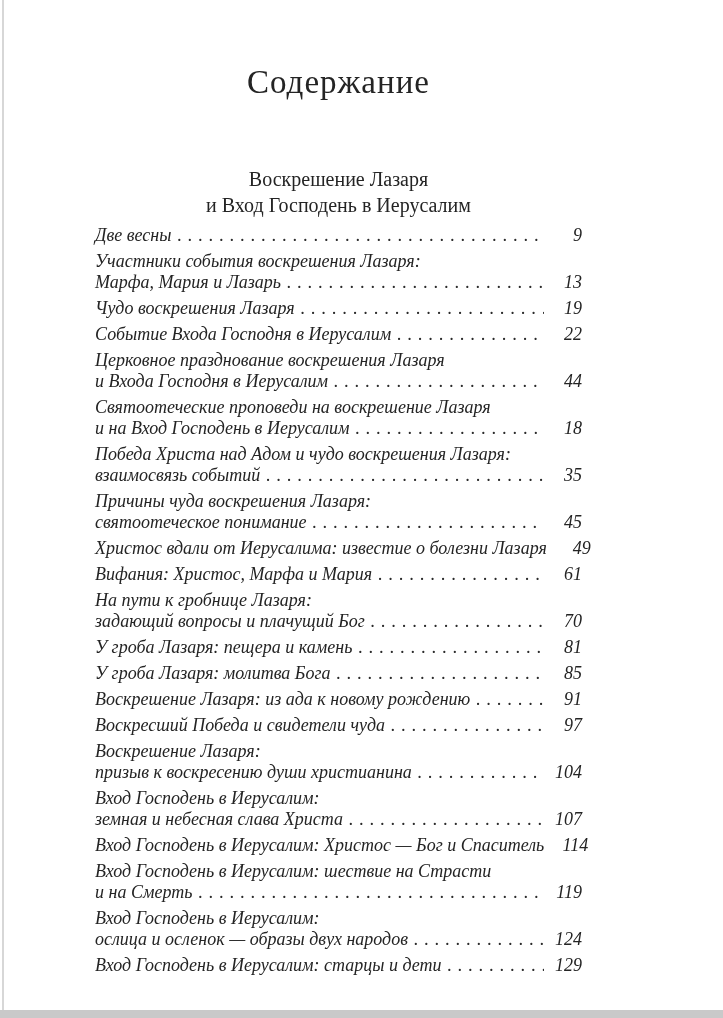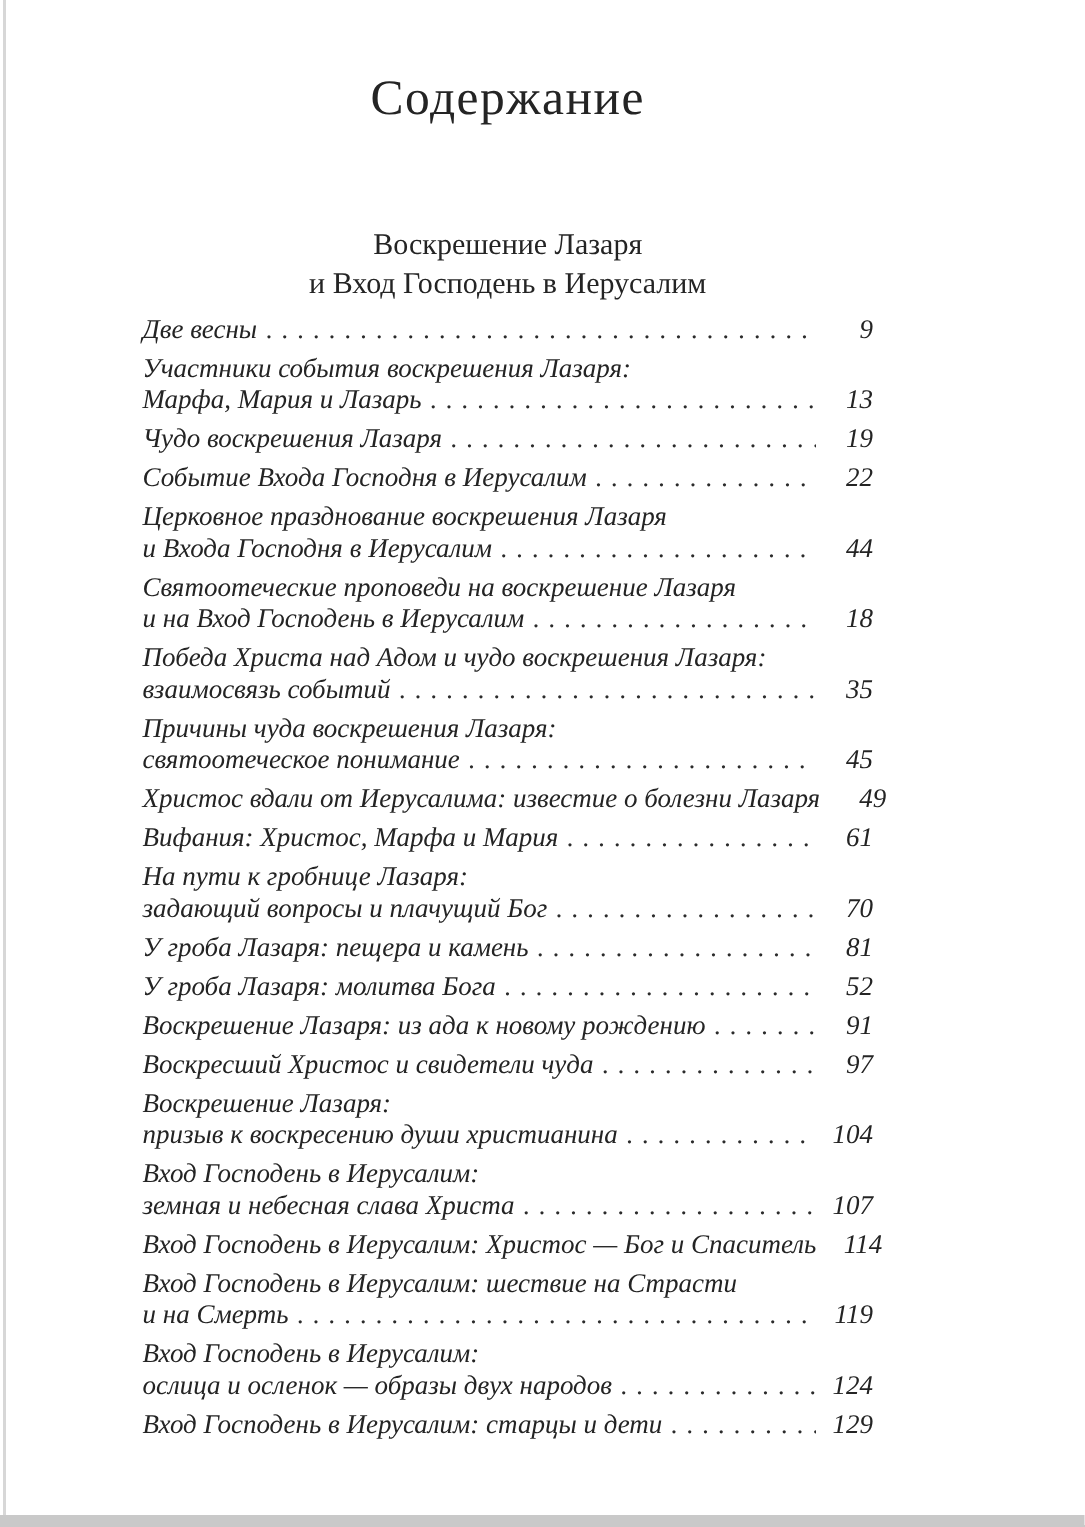--- a/index.html
+++ b/index.html
@@ -32,21 +32,21 @@
     background: #c9c9c9;
   }
   .content {
     position: absolute;
     left: 95px;
     top: 0;
     width: 487px;
   }
   .page-title {
     margin: 0;
-    padding-top: 44px;
+    padding-top: 60px;
     font-size: 33px;
     font-weight: normal;
     letter-spacing: 1px;
     line-height: 44px;
     text-align: center;
     color: #242424;
   }
   .section-heading {
     margin-top: 62px;
     font-size: 20px;
@@ -189,33 +189,33 @@
         <div class="toc-line last">
           <span class="t">У гроба Лазаря: пещера и камень</span>
           <span class="leader"></span>
           <span class="page-num">81</span>
         </div>
       </div>
       <div class="toc-entry">
         <div class="toc-line last">
           <span class="t">У гроба Лазаря: молитва Бога</span>
           <span class="leader"></span>
-          <span class="page-num">52</span>
+          <span class="page-num">85</span>
         </div>
       </div>
       <div class="toc-entry">
         <div class="toc-line last">
           <span class="t">Воскрешение Лазаря: из ада к новому рождению</span>
           <span class="leader"></span>
           <span class="page-num">91</span>
         </div>
       </div>
       <div class="toc-entry">
         <div class="toc-line last">
-          <span class="t">Воскресший Христос и свидетели чуда</span>
+          <span class="t">Воскресший Победа и свидетели чуда</span>
           <span class="leader"></span>
           <span class="page-num">97</span>
         </div>
       </div>
       <div class="toc-entry">
         <div class="toc-line"><span class="t">Воскрешение Лазаря:</span></div>
         <div class="toc-line last">
           <span class="t">призыв к воскресению души христианина</span>
           <span class="leader"></span>
           <span class="page-num">104</span>

